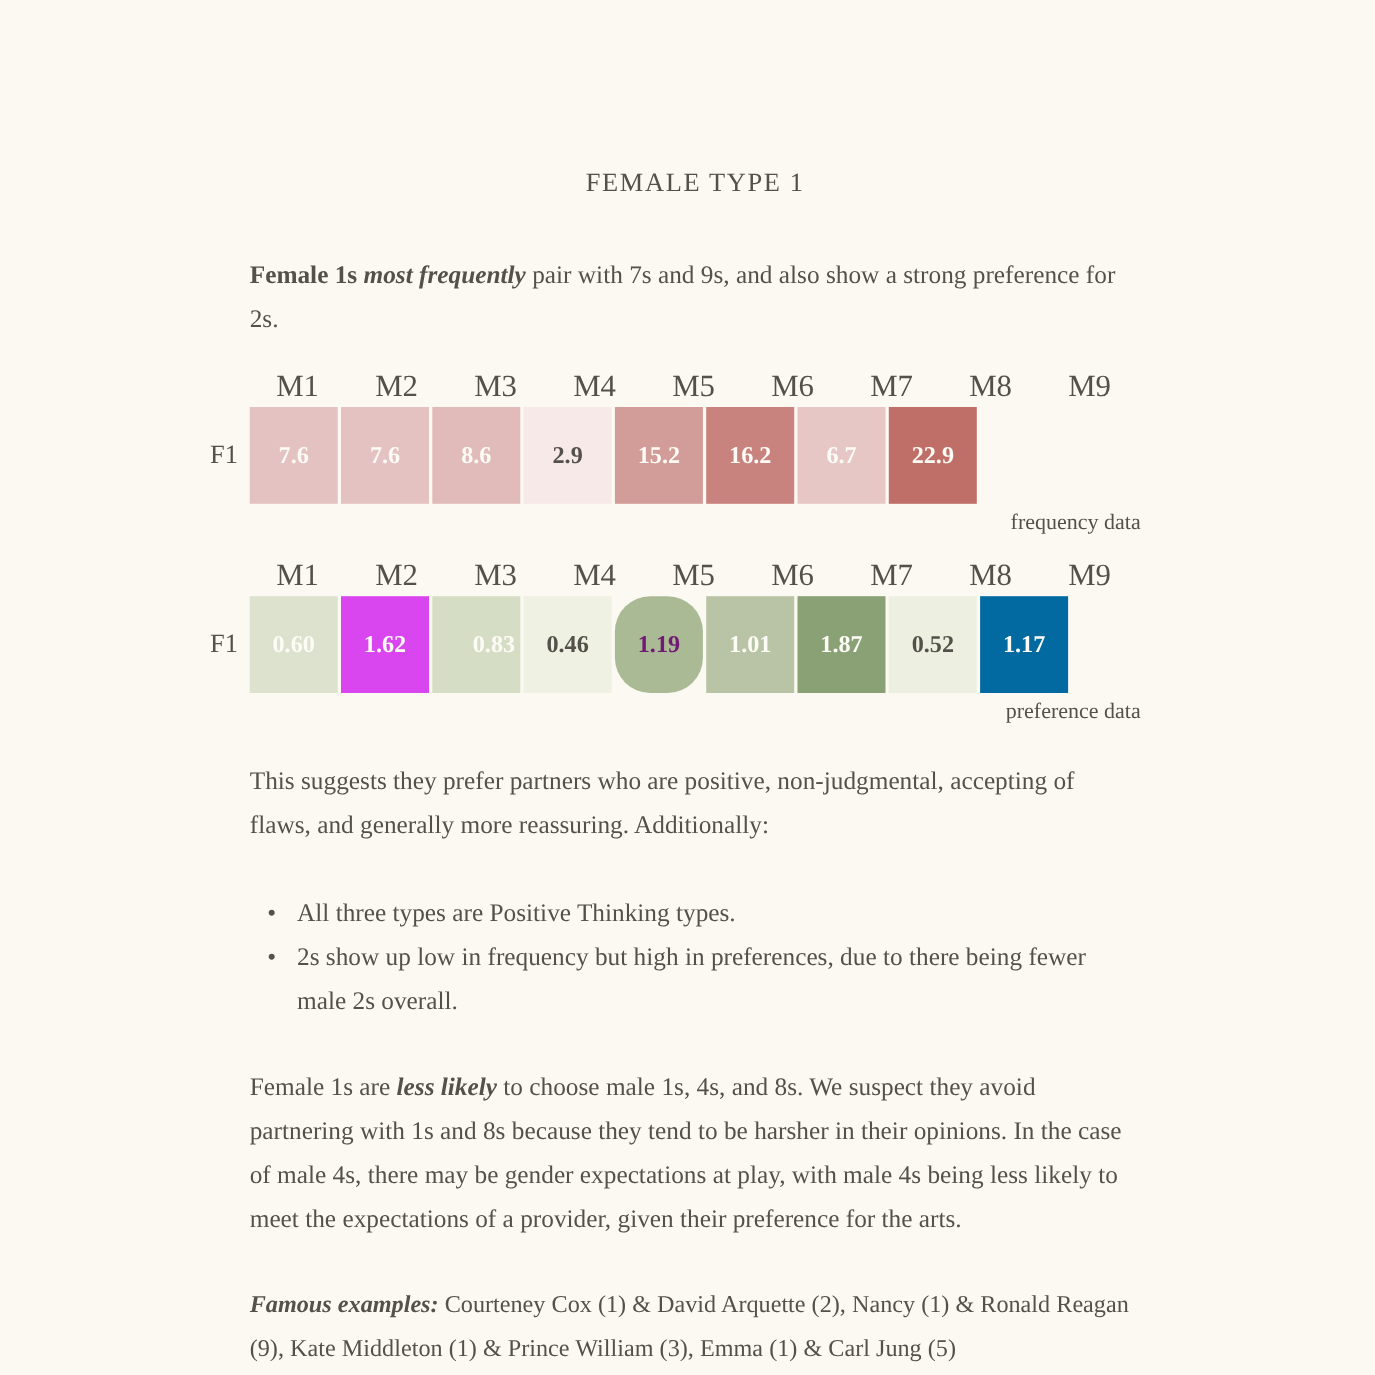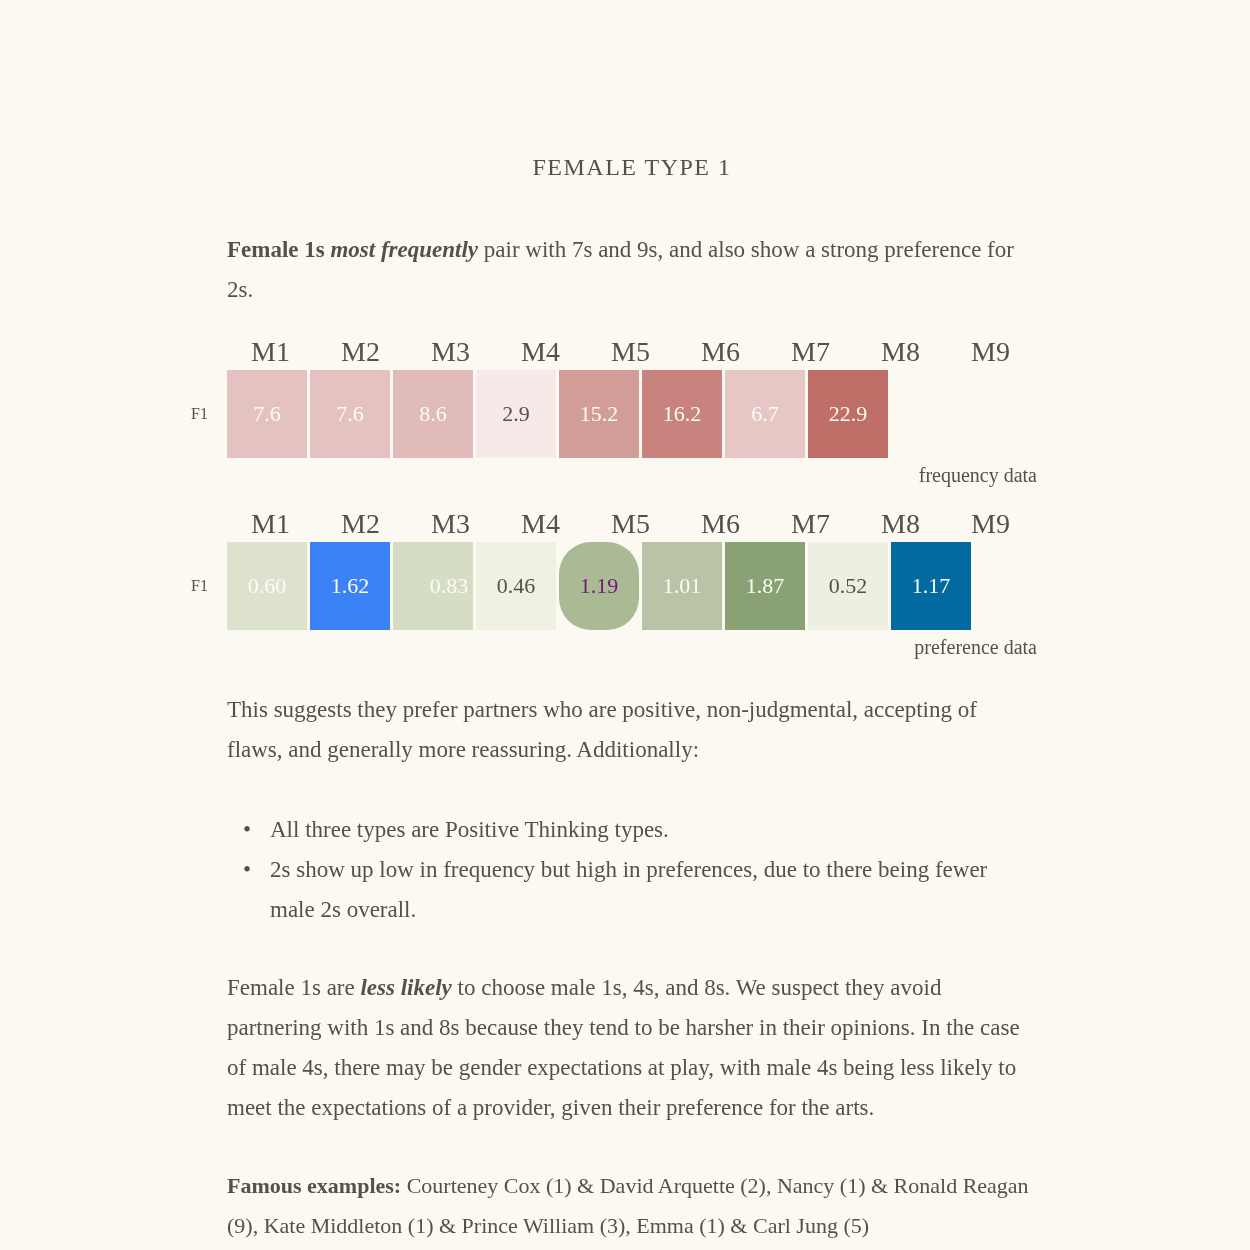--- a/index.html
+++ b/index.html
@@ -41,49 +41,49 @@
     text-align: center;
     font-size: 28px;
     line-height: 24px;
   }
   .heat-row { display: flex; gap: 3px; position: relative; }
   .row-label {
     position: absolute;
     left: -36px;
     top: 50%;
     transform: translateY(-50%);
-    font-size: 16px;
+    font-size: 24px;
   }
   .heat-cell {
     width: 80px;
     height: 88px;
     display: flex;
     align-items: center;
     justify-content: center;
     font-size: 22px;
-    font-weight: 400;
+    font-weight: 700;
   }
   .heat-caption {
     text-align: right;
     font-size: 20px;
     line-height: 26px;
     margin-top: 4px;
   }
   .p-suggests { margin-top: 30px; }
   .bullet-list { margin-top: 40px; padding-left: 16px; padding-right: 34px; }
   .bullet-item { display: flex; }
   .bullet-marker { width: 14px; flex: none; font-size: 23px; line-height: 40px; }
   .bullet-text { padding-left: 13px; font-size: 23px; line-height: 40px; }
   .p-lesslikely { margin-top: 38px; }
   .p-famous {
     margin-top: 38px;
     font-size: 22px;
     line-height: 40px;
   }
-  .p-famous .famous-label { font-weight: 600; }
+  .p-famous .famous-label { font-style: italic; font-weight: 600; }
 </style>
 </head>
 <body>
 
 <div class="page" style="background-color: rgb(251, 249, 242);">
   <div class="content">
 
     <h1 class="title">FEMALE TYPE 1</h1>
 
     <p class="para intro"><strong class="lead-bold">Female 1s</strong> <em class="em-italic">most frequently</em><span> pair with 7s and 9s, and also show a strong preference for 2s.</span></p>
@@ -122,21 +122,21 @@
         <span class="col-h">M4</span>
         <span class="col-h">M5</span>
         <span class="col-h">M6</span>
         <span class="col-h">M7</span>
         <span class="col-h">M8</span>
         <span class="col-h">M9</span>
       </div>
       <div class="heat-row">
         <span class="row-label">F1</span>
         <div class="heat-cell" style="background-color: rgb(221, 226, 207); color: rgb(253, 251, 245);">0.60</div>
-        <div class="heat-cell" style="background-color: #3b82f6; color: rgb(253, 251, 245);">1.62</div>
+        <div class="heat-cell" style="background-color: #d946ef; color: rgb(253, 251, 245);">1.62</div>
         <div class="heat-cell" style="background-color: rgb(214, 221, 197); color: rgb(253, 251, 245); padding-left: 32px;">0.83</div>
         <div class="heat-cell" style="background-color: rgb(239, 241, 227); color: rgb(84, 81, 75);">0.46</div>
         <div class="heat-cell" style="background-color: rgb(169, 186, 149); color: #701a75; border-radius: 32px;">1.19</div>
         <div class="heat-cell" style="background-color: rgb(185, 196, 167); color: rgb(253, 251, 245);">1.01</div>
         <div class="heat-cell" style="background-color: rgb(138, 161, 118); color: rgb(253, 251, 245);">1.87</div>
         <div class="heat-cell" style="background-color: rgb(237, 240, 225); color: rgb(84, 81, 75);">0.52</div>
         <div class="heat-cell" style="background-color: #0369a1; color: rgb(253, 251, 245);">1.17</div>
       </div>
       <div class="heat-caption">preference data</div>
     </div>

